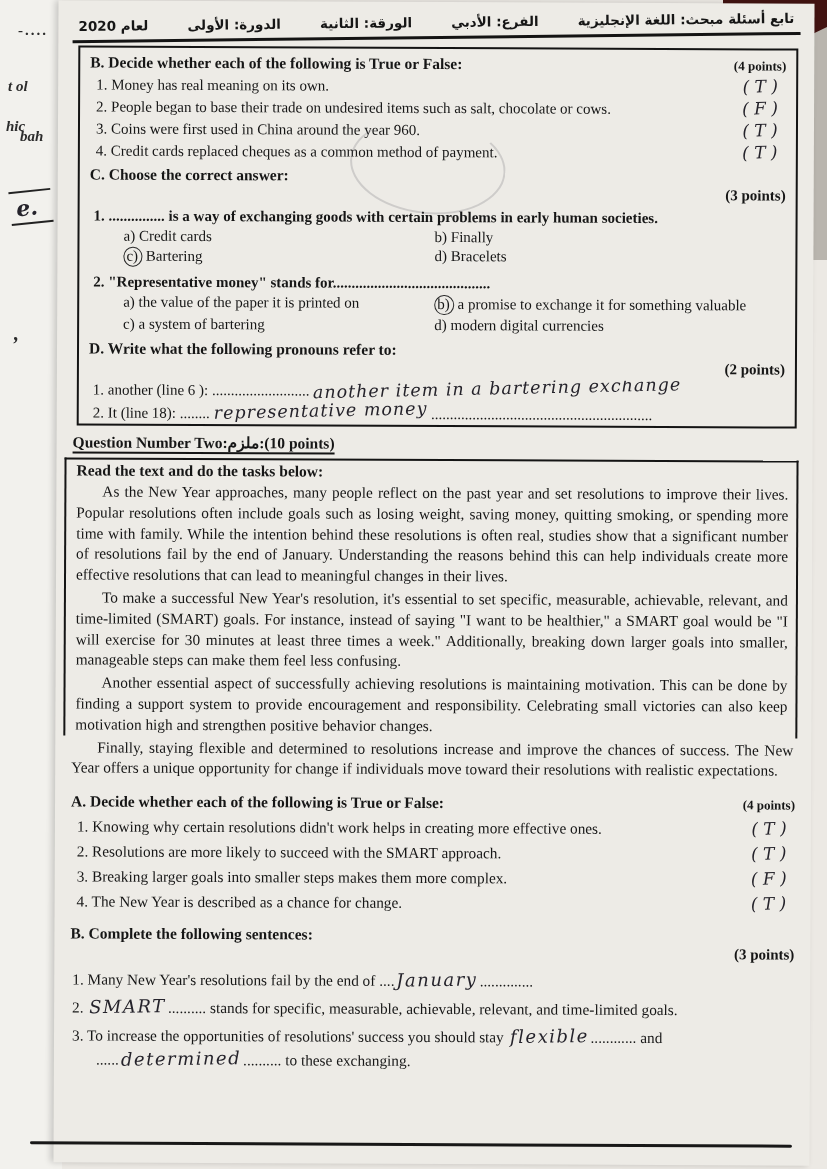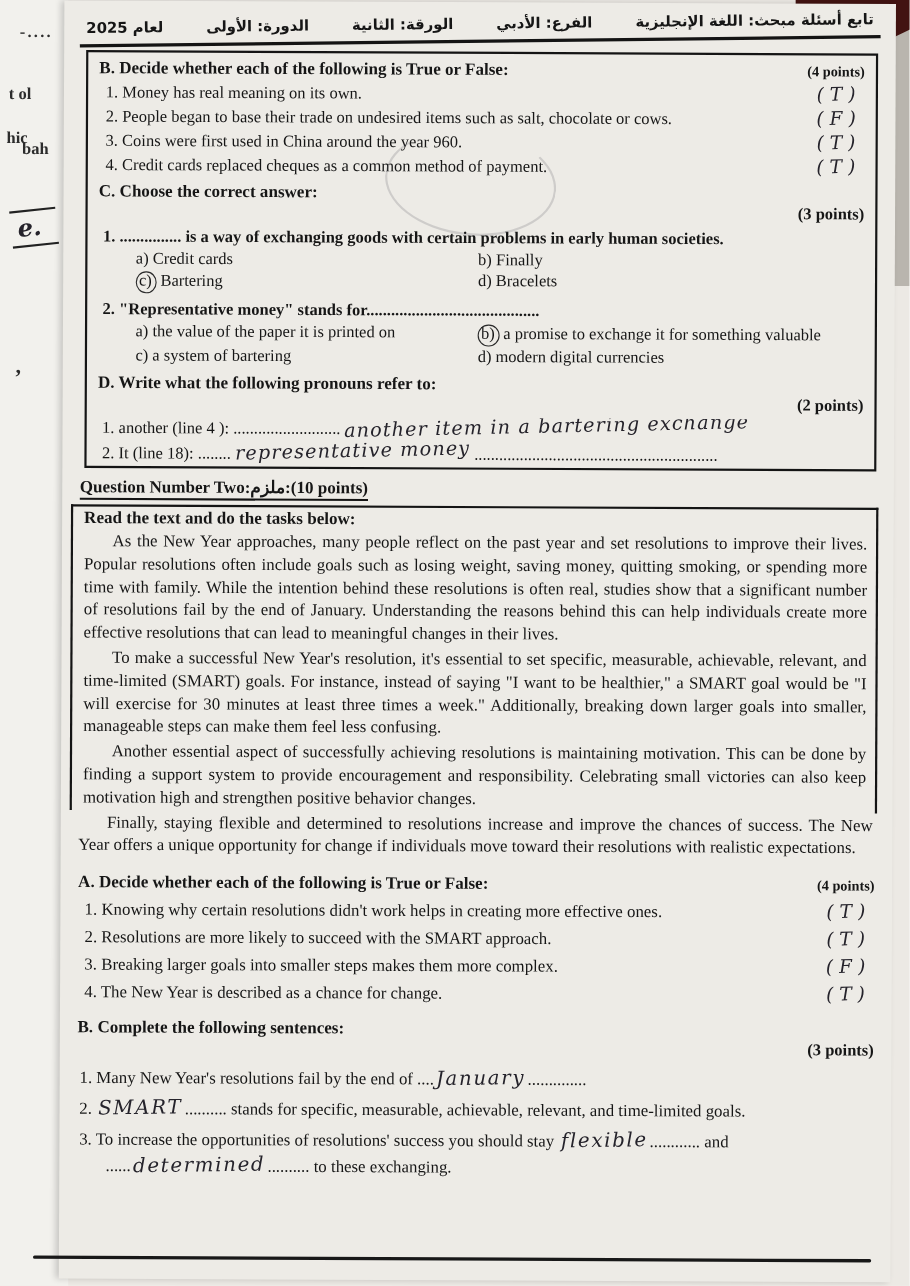--- a/index.html
+++ b/index.html
@@ -6,21 +6,21 @@
   html,body { width:827px; height:1169px; }
   body { font-family:"Liberation Serif", serif; color:#161616; }
 
   .page { position:relative; width:827px; height:1169px; background:#ece9e4; overflow:hidden; }
 
   
   .corner-grey { position:absolute; right:0; top:0; width:70px; height:260px; background:#b9b5ae; }
   .corner-blob { position:absolute; right:-6px; top:-8px; width:110px; height:46px; background:#421311;
                  clip-path:polygon(8% 0,100% 0,100% 70%,78% 95%,60% 55%,38% 80%,20% 45%,0 55%,0 12%); }
   .margin-strip { position:absolute; left:0; top:0; width:62px; height:1169px; background:#f2f1ed; }
-  .frag { position:absolute; color:#2c2c2c; font-weight:bold; font-size:15px; }
+  .frag { position:absolute; color:#2c2c2c; font-style:italic; font-weight:bold; font-size:15px; }
   .frag0 { top:22px; left:18px; letter-spacing:2px; font-style:normal; }
   .frag1 { top:78px; left:8px; }
   .frag2 { top:98px; left:20px;margin-top:30px; }
   .frag3 { top:118px; left:6px; }
   .frag4 { top:190px; left:10px; font-size:22px; font-family:"DejaVu Serif",serif;
            border-top:2.5px solid #222; border-bottom:2.5px solid #222; padding:2px 14px 2px 6px; transform:rotate(-6deg); }
   .frag5 { top:322px; left:14px; font-size:20px; }
 
   
   .paper { position:absolute; left:56px; top:2px; width:756px; height:1162px; background:#edebe6;
@@ -94,21 +94,21 @@
     <div class="frag frag5">,</div>
   </div>
 
   <div class="paper">
 
     <div class="header">
       <span>تابع أسئلة مبحث: اللغة الإنجليزية</span>
       <span>الفرع: الأدبي</span>
       <span>الورقة: الثانية</span>
       <span>الدورة: الأولى</span>
-      <span>لعام 2025</span>
+      <span>لعام 2020</span>
     </div>
 
     <div class="stamp"></div>
 
     <div class="main-box">
 
       <div class="sec-title-row">
         <span class="sec-title">B. Decide whether each of the following is True or False:</span>
         <span class="points">(4 points)</span>
       </div>
@@ -172,21 +172,21 @@
           <span class="opt-letter">d)</span>
           <span>modern digital currencies</span>
         </div>
       </div>
 
       <div class="sec-title-row" style="margin-top:6px;">
         <span class="sec-title">D. Write what the following pronouns refer to:</span>
       </div>
       <div class="points-line">(2 points)</div>
       <div class="d-row">
-        <span>1. another (line 4 ): ..........................</span>
+        <span>1. another (line 6 ): ..........................</span>
         <span class="hw dhw">another item in a bartering exchange</span>
         <span></span>
       </div>
       <div class="d-row">
         <span>2. It (line 18): ........</span>
         <span class="hw dhw">representative money</span>
         <span>...........................................................</span>
       </div>
     </div>
 

